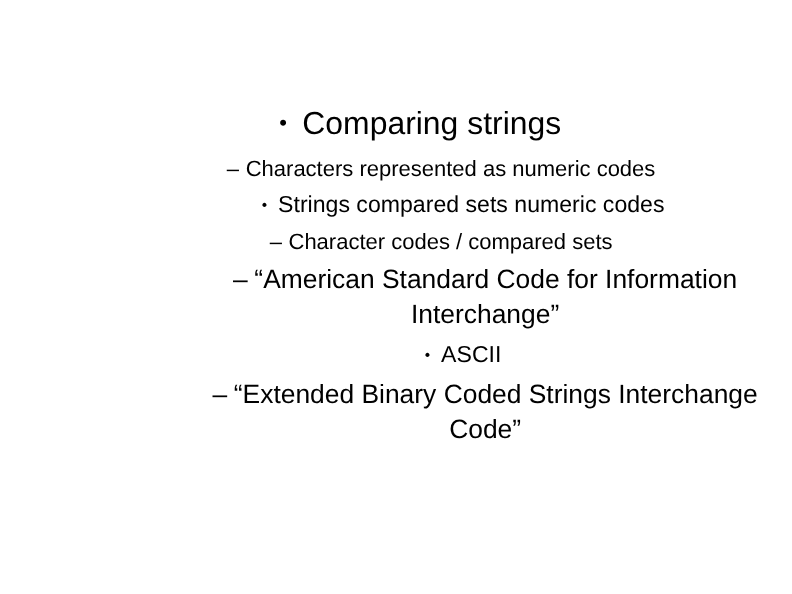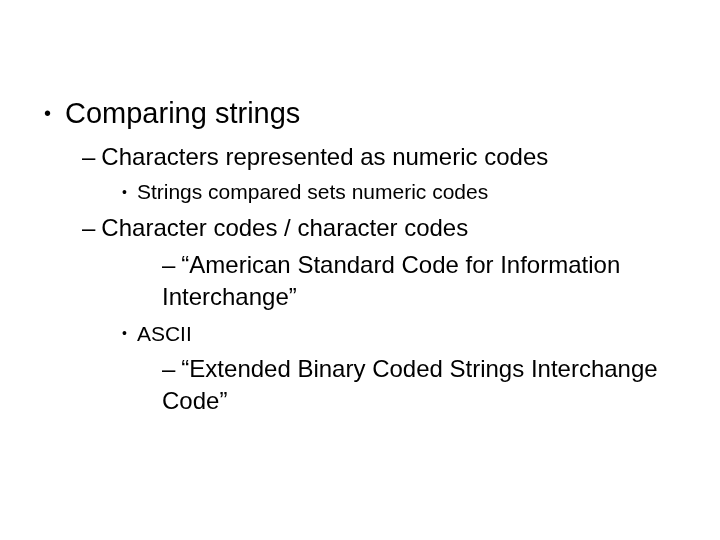--- a/index.html
+++ b/index.html
@@ -1,18 +1,19 @@
 <!DOCTYPE html>
 <html><head>
   <meta charset="utf-8">
   <style>
     * {
       margin: 0;
       padding: 0;
       box-sizing: border-box;
+      text-align: center;
     }
     body {
       width: 720px;
       height: 540px;
       background: #ffffff;
       font-family: Arial, Helvetica, sans-serif;
       color: #000000;
       padding-top: 95px;
       padding-left: 44px;
       overflow: hidden;
@@ -27,21 +28,21 @@
       font-size: 20px;
       vertical-align: middle;
       margin-right: 14px;
       position: relative;
       top: -2px;
     }
     .level2-group {
       padding-left: 38px;
     }
     .level2 {
-      font-size: 24px;
+      font-size: 20px;
       line-height: 1.3;
       margin-bottom: 6px;
     }
     .level2 .dash {
       margin-right: 6px;
     }
     .level3-group {
       padding-left: 40px;
     }
     .level3 {
@@ -81,21 +82,21 @@
   <div class="level2">
     <span class="dash">–</span><span>Characters represented as numeric codes</span>
   </div>
   <div class="level3-group">
     <div class="level3">
       <span class="bullet">•</span><span>Strings compared sets numeric codes</span>
     </div>
   </div>
 
   <div class="level2">
-    <span class="dash">–</span><span>Character codes / character codes</span>
+    <span class="dash">–</span><span>Character codes / compared sets</span>
   </div>
   <div class="level3-group">
     <div class="level4-group">
       <div class="level4">
         <span class="dash">–</span><span>“American Standard Code for Information Interchange”</span>
       </div>
     </div>
     <div class="level3">
       <span class="bullet">•</span><span>ASCII</span>
     </div>

